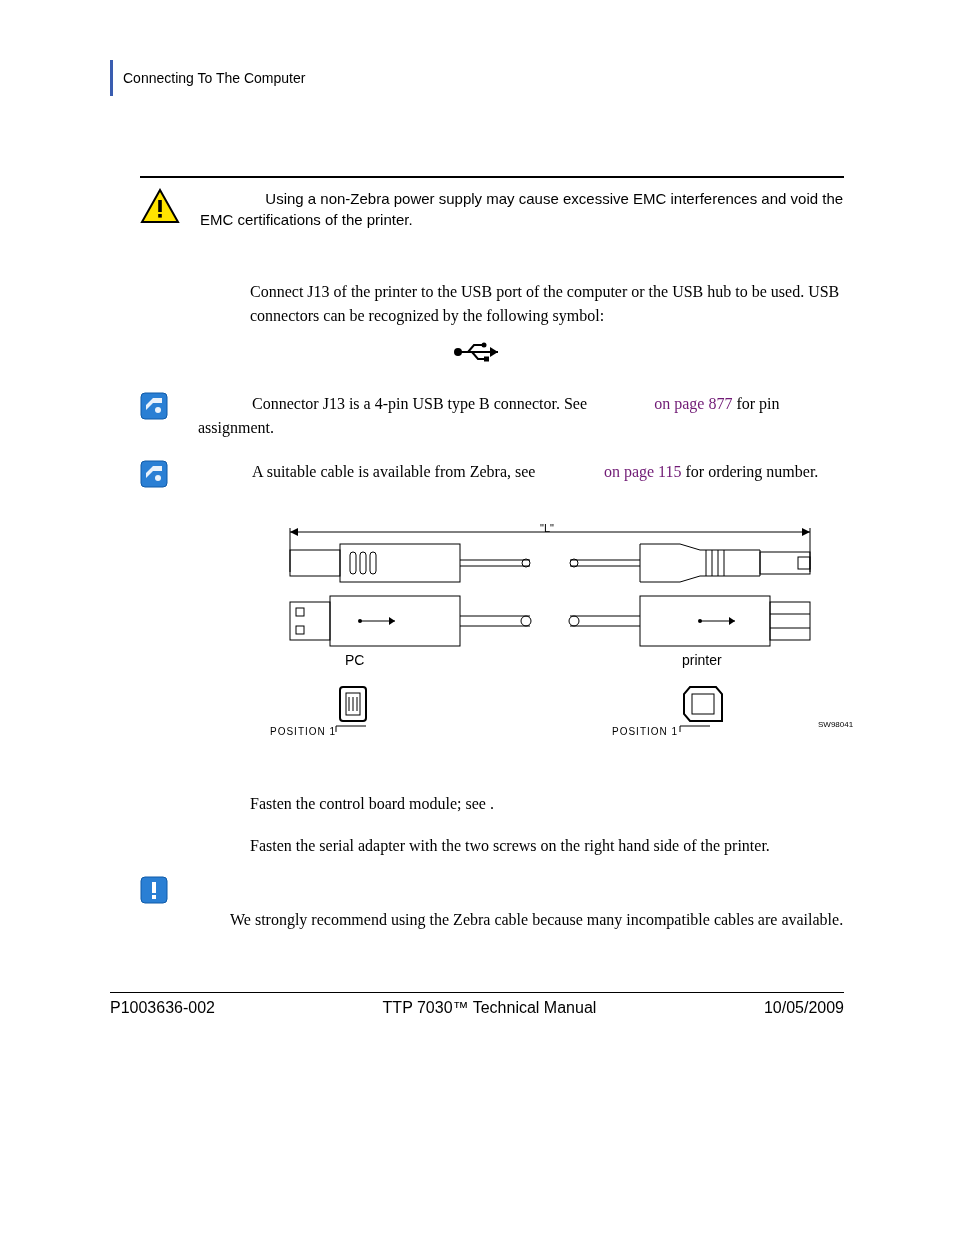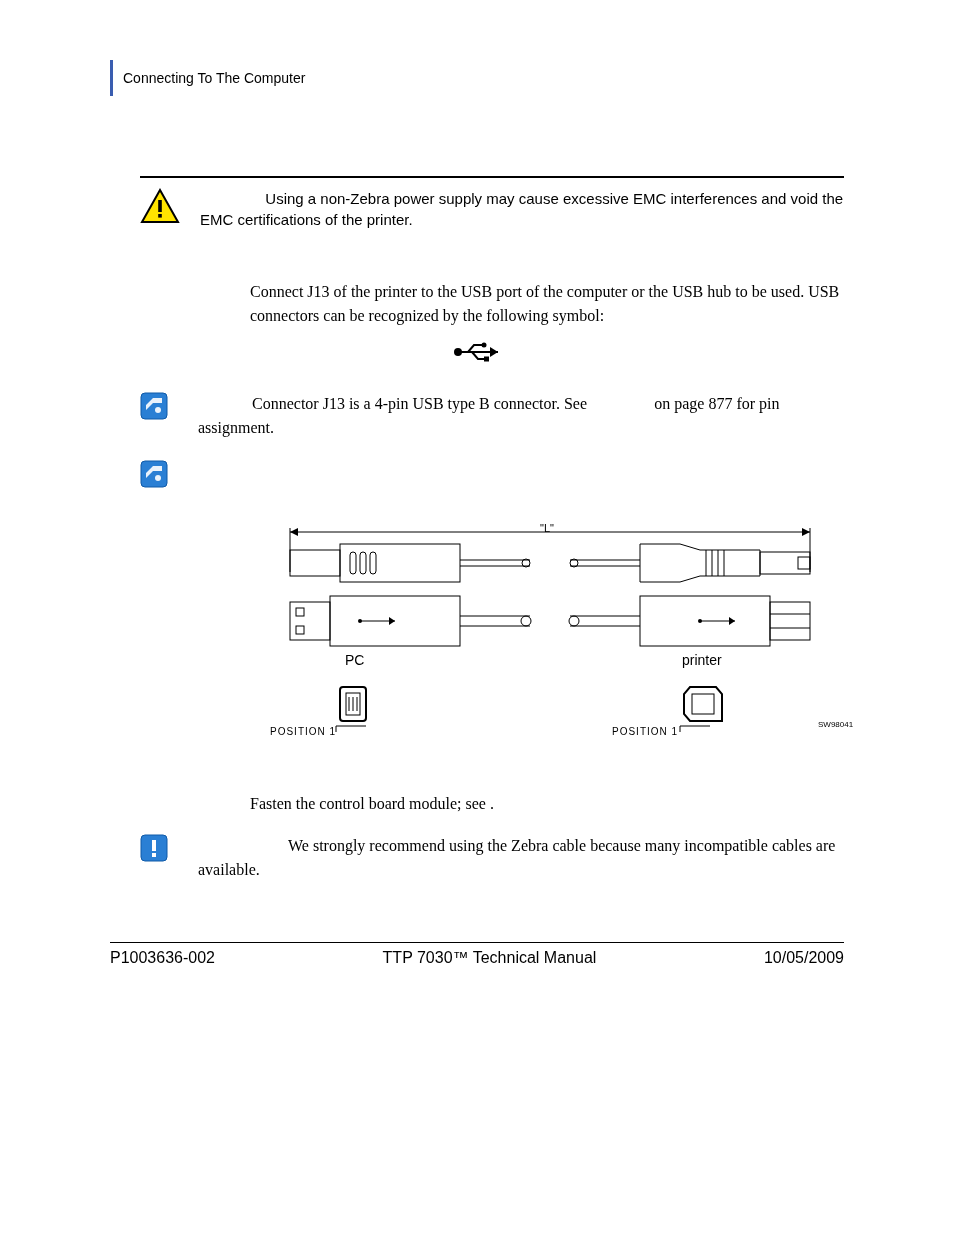--- a/index.html
+++ b/index.html
@@ -67,21 +67,21 @@
     flex: 0 0 28px;
     margin-right: 30px;
   }
   .note-text {
     flex: 1;
     font-size: 16px;
     line-height: 1.5;
     padding-right: 0;
     text-indent: 54px;
   }
-  .link { color: #000000; }
+  .link { color: #701a75; }
   .figure-area {
     margin: 30px 0 30px 140px;
     width: 600px;
     height: 230px;
     position: relative;
   }
   .fig-label {
     position: absolute;
     font-family: Arial, Helvetica, sans-serif;
     font-size: 14px;
@@ -90,20 +90,21 @@
     margin-left: 140px;
     font-size: 16px;
     line-height: 1.5;
   }
   .ordered-block p { margin-bottom: 18px; }
   .important-row {
     display: flex;
     align-items: flex-start;
     margin-left: 30px;
     margin-top: 2px;
+    flex-direction: column;
   }
   .important-text {
     flex: 1;
     font-size: 16px;
     line-height: 1.5;
     text-indent: 90px;
   }
   .footer-hr {
     border: 0;
     border-top: 1px solid #000;
@@ -168,20 +169,23 @@
 </div>
 
 <div class="note-row">
   <div class="note-icon">
     <svg width="28" height="28" viewBox="0 0 28 28">
       <rect x="1" y="1" width="26" height="26" rx="4" fill="#2a7fd4" stroke="#0f5aa8" stroke-width="1"></rect>
       <path d="M 6 18 L 13 11 L 22 11 L 22 6 L 13 6 L 6 13 Z" fill="#fff" opacity="0.9"></path>
       <circle cx="18" cy="18" r="3" fill="#fff" opacity="0.9"></circle>
     </svg>
   </div>
+  <div class="note-text">
+    <span>A suitable cable is available from Zebra, see </span><span style="visibility:hidden">Spare ......</span><span class="link">on page 115</span><span> for ordering number.</span>
+  </div>
 </div>
 
 <div class="figure-area">
   <svg width="600" height="230" viewBox="0 0 600 230">
 
     <line x1="40" y1="10" x2="560" y2="10" stroke="#000" stroke-width="1"></line>
     <polygon points="40,10 48,6 48,14" fill="#000"></polygon>
     <polygon points="560,10 552,6 552,14" fill="#000"></polygon>
     <line x1="40" y1="6" x2="40" y2="50" stroke="#000" stroke-width="1"></line>
     <line x1="560" y1="6" x2="560" y2="50" stroke="#000" stroke-width="1"></line>
@@ -244,20 +248,21 @@
   <div class="fig-label" style="left:290px; top:0px; font-size:11px;">"L"</div>
   <div class="fig-label" style="left:95px; top:130px;">PC</div>
   <div class="fig-label" style="left:432px; top:130px;">printer</div>
   <div class="fig-label" style="left:20px; top:204px; font-size:10px; letter-spacing:1px;">POSITION 1</div>
   <div class="fig-label" style="left:362px; top:204px; font-size:10px; letter-spacing:1px;">POSITION 1</div>
   <div class="fig-label" style="left:568px; top:198px; font-size:8px;">SW98041</div>
 </div>
 
 <div class="ordered-block" style="margin-top:40px">
   <p>Fasten the control board module; see                          .</p>
+  <p>Fasten the serial adapter with the two screws on the right hand side of the printer.</p>
 </div>
 
 <div class="important-row">
   <div class="note-icon">
     <svg width="28" height="28" viewBox="0 0 28 28">
       <rect x="1" y="1" width="26" height="26" rx="4" fill="#2a7fd4" stroke="#0f5aa8" stroke-width="1"></rect>
       <rect x="12" y="6" width="4" height="11" fill="#fff"></rect>
       <rect x="12" y="19" width="4" height="4" fill="#fff"></rect>
     </svg>
   </div>

